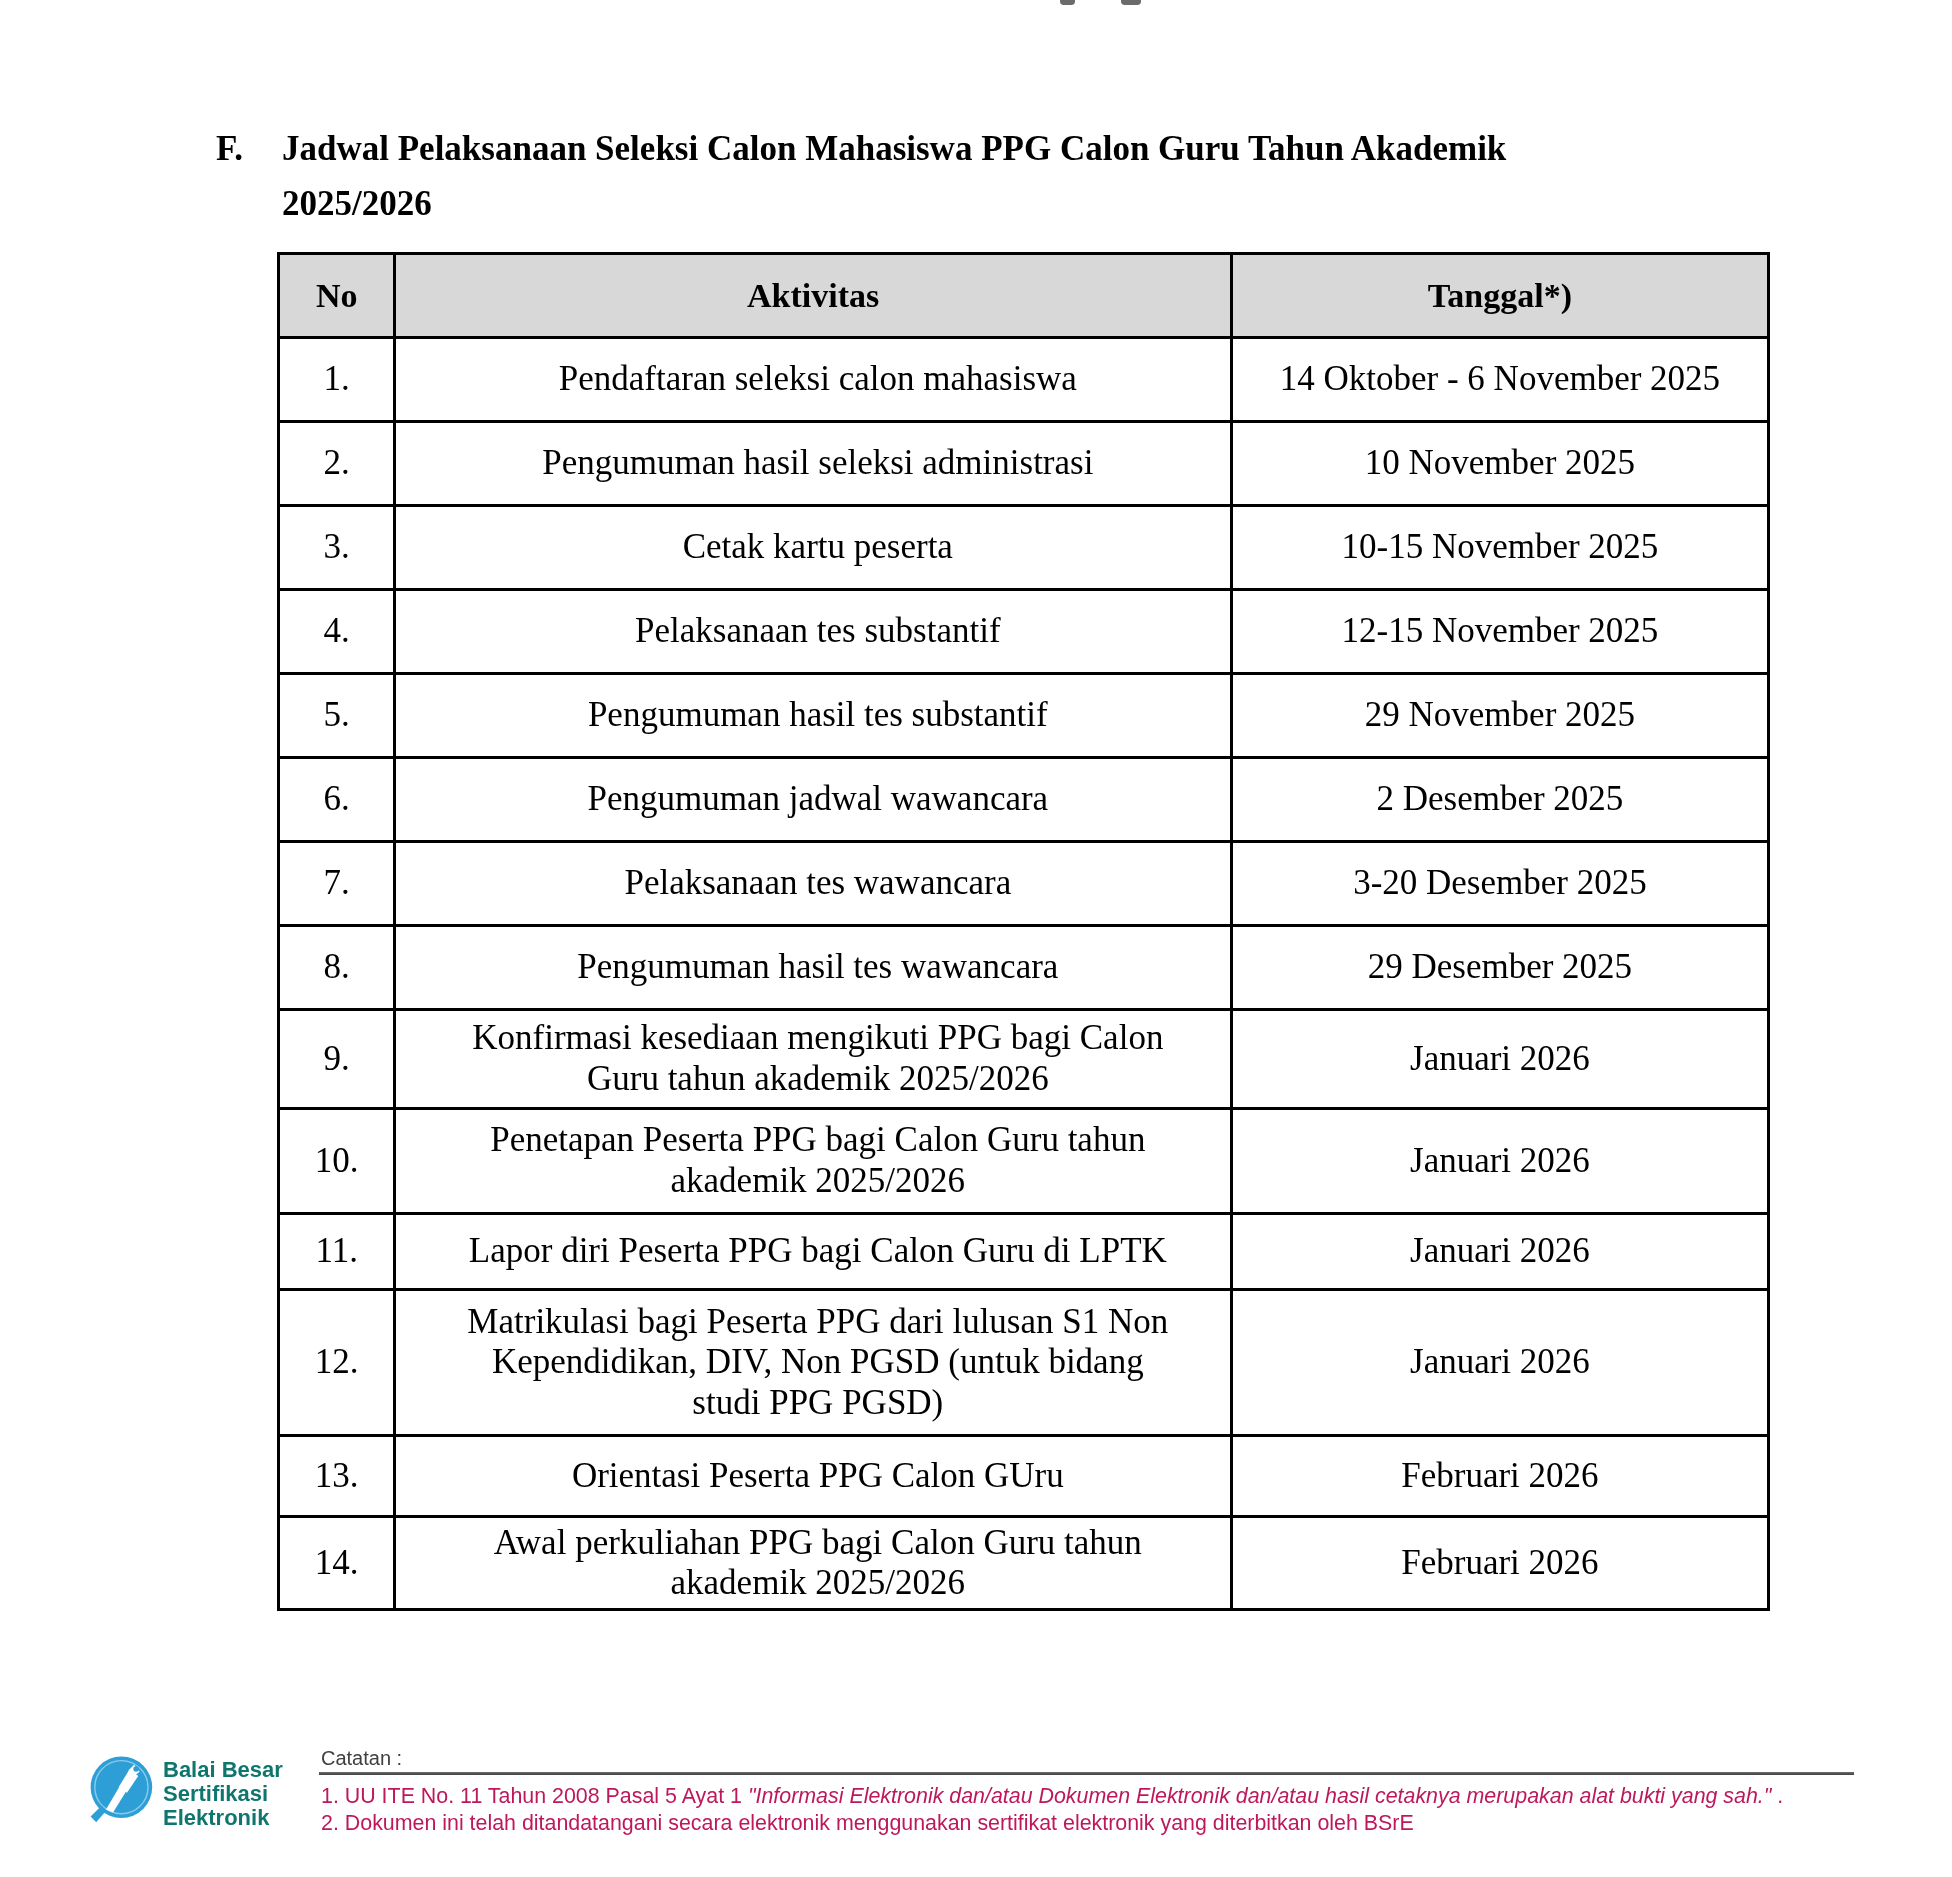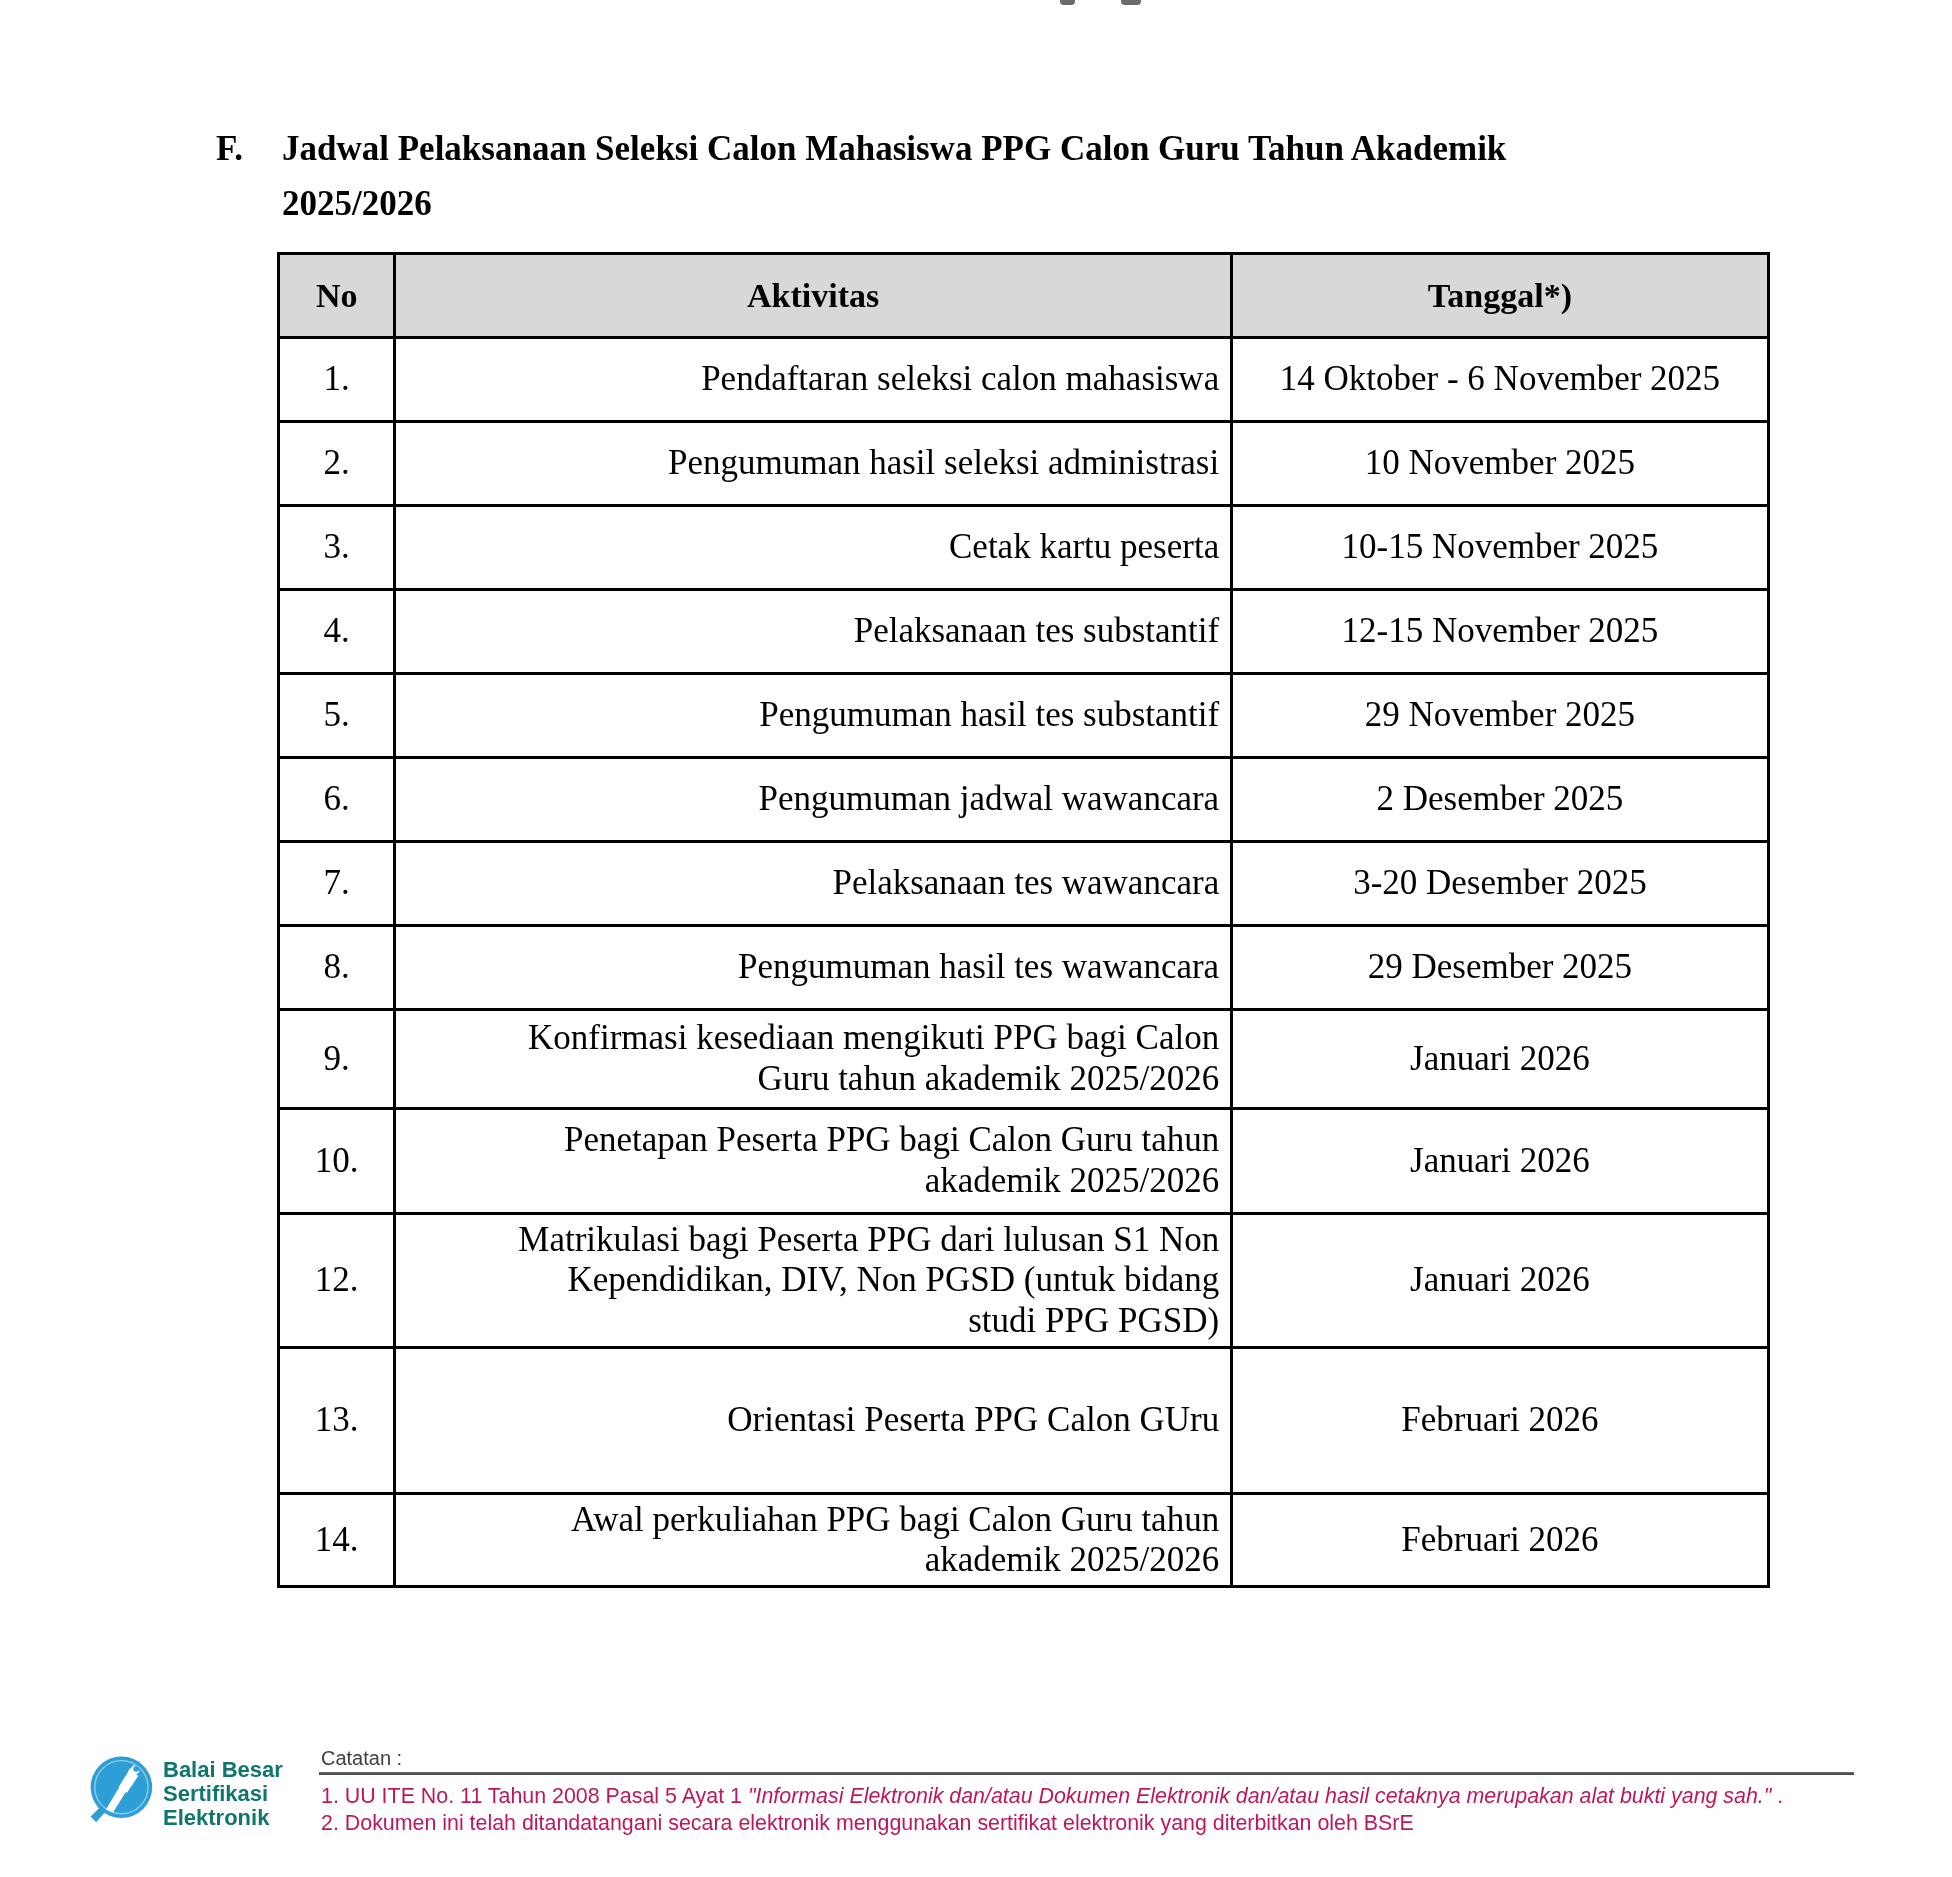--- a/index.html
+++ b/index.html
@@ -43,21 +43,21 @@
     height:79px;
   }
   table.sched tbody tr{height:84px;}
   table.sched tbody tr:nth-child(9){height:99px;}
   table.sched tbody tr:nth-child(10){height:105px;}
   table.sched tbody tr:nth-child(11){height:76px;}
   table.sched tbody tr:nth-child(12){height:146px;}
   table.sched tbody tr:nth-child(13){height:81px;}
   table.sched tbody tr:nth-child(14){height:85px;}
   td.c-no{text-align:center;width:114px;}
-  td.c-akt{text-align:right;padding:4.6px 10.7px 4.6px 20px;width:825px;white-space:pre-line;}
+  td.c-akt{text-align:center;padding:4.6px 10.7px 4.6px 20px;width:825px;white-space:pre-line;}
   td.c-tgl{text-align:center;width:539px;padding:0 4.6px;margin-left:12px;}
 
   
   .footer{position:absolute;left:0;top:1744px;width:1953px;height:134px;
     font-family:"Liberation Sans", sans-serif;color:#333;}
   .logo{position:absolute;left:85px;top:10.7px;width:70px;height:70px;}
   .logo-text{
     position:absolute;left:163px;top:13.7px;
     font-weight:700;font-size:22px;line-height:24px;color:#0f766e;
     letter-spacing:0;
@@ -154,20 +154,25 @@
       <td class="c-tgl">Januari 2026</td>
     </tr>
 
     <tr>
       <td class="c-no">10.</td>
       <td class="c-akt">Penetapan Peserta PPG bagi Calon Guru tahun
 akademik 2025/2026</td>
       <td class="c-tgl">Januari 2026</td>
     </tr>
 
+    <tr>
+      <td class="c-no">11.</td>
+      <td class="c-akt">Lapor diri Peserta PPG bagi Calon Guru di LPTK</td>
+      <td class="c-tgl">Januari 2026</td>
+    </tr>
 
     <tr>
       <td class="c-no">12.</td>
       <td class="c-akt">Matrikulasi bagi Peserta PPG dari lulusan S1 Non
 Kependidikan, DIV, Non PGSD (untuk bidang
 studi PPG PGSD)</td>
       <td class="c-tgl">Januari 2026</td>
     </tr>
 
     <tr>

